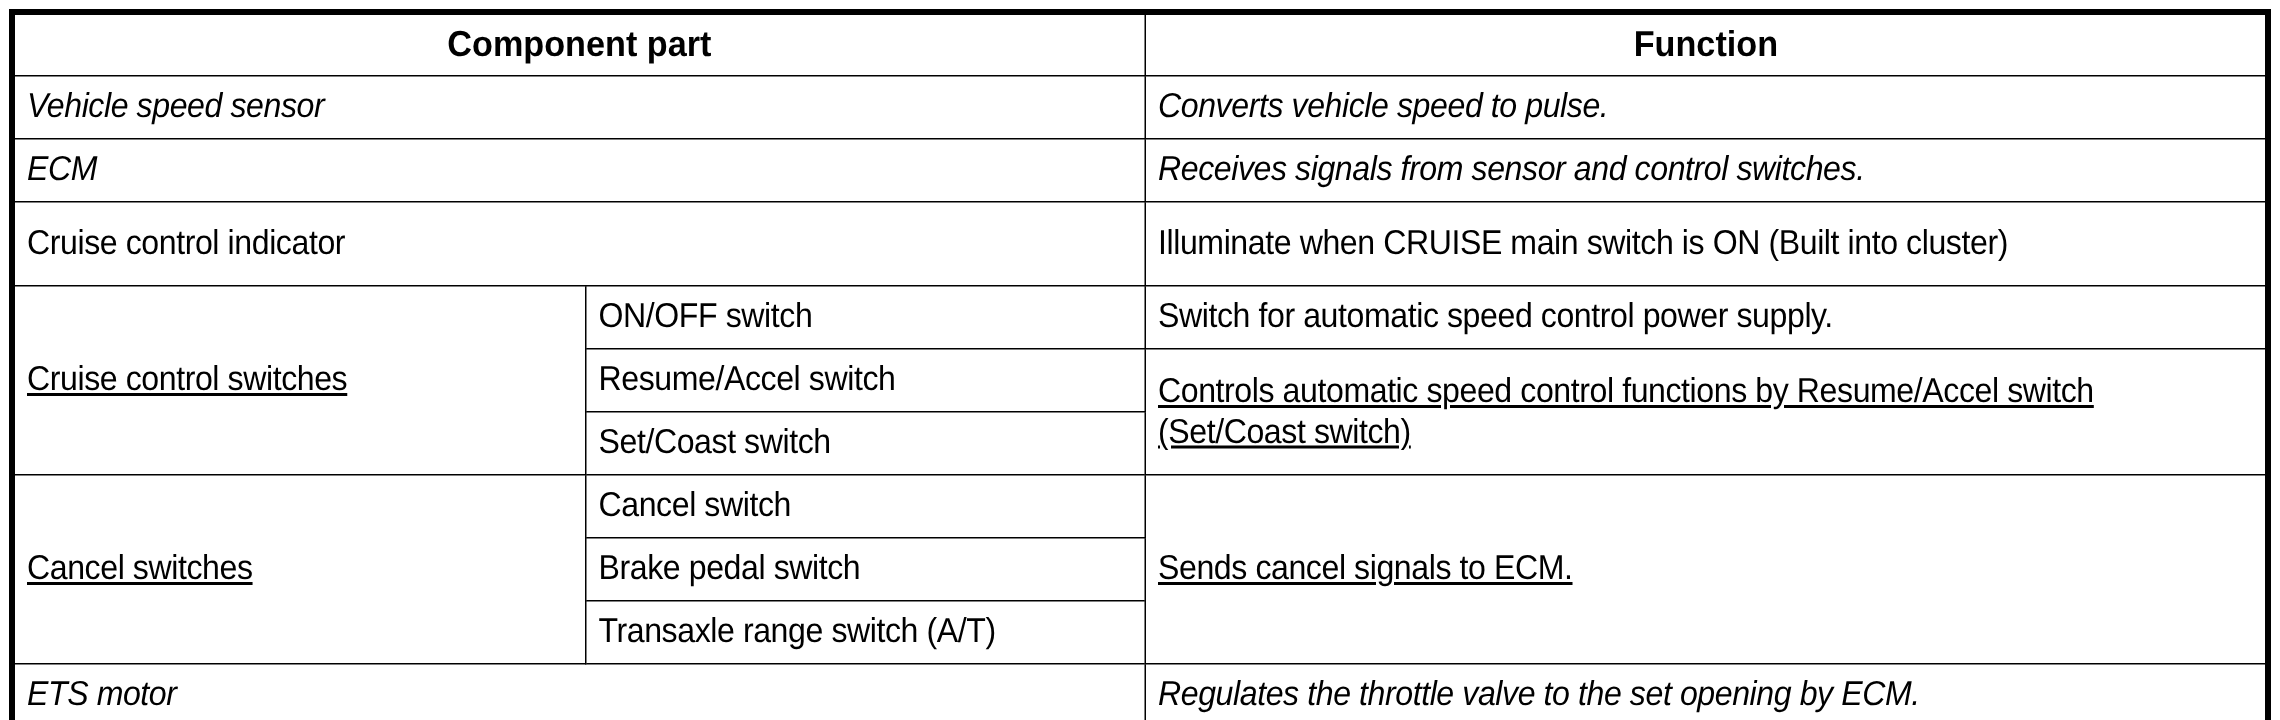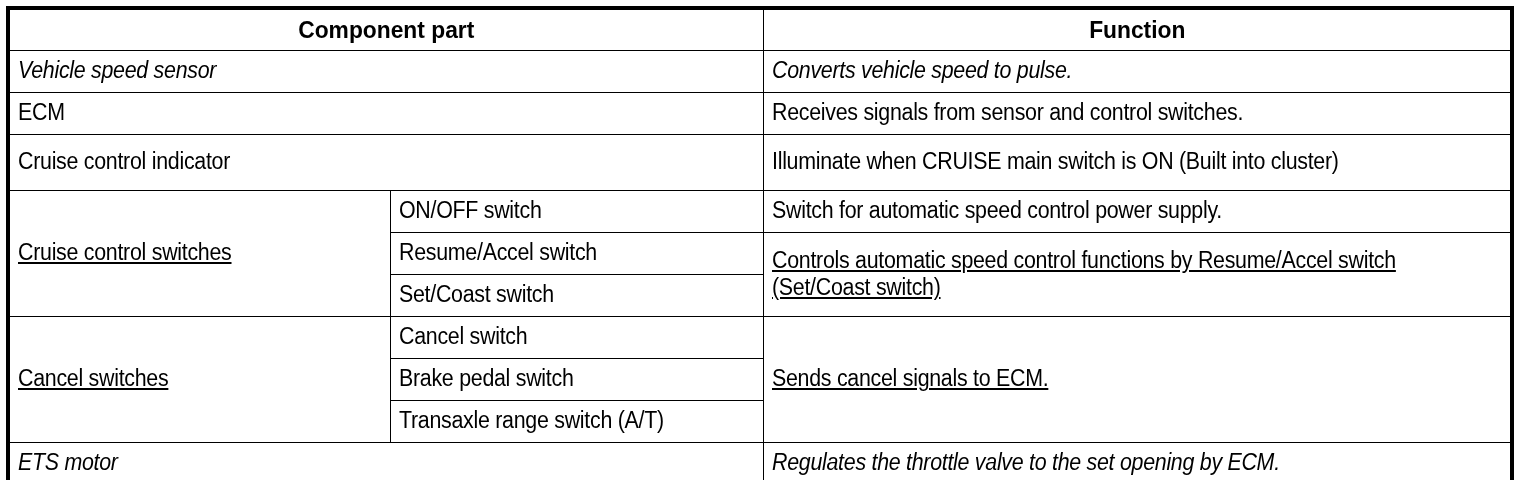--- a/index.html
+++ b/index.html
@@ -105,21 +105,21 @@
 
       <tr style="height:42px;font-style:italic;">
         <td colspan="2">
           <span class="txt">Vehicle speed sensor</span>
         </td>
         <td>
           <span class="txt">Converts vehicle speed to pulse.</span>
         </td>
       </tr>
 
-      <tr style="height:42px;">
+      <tr style="height:42px;font-style:italic;">
         <td colspan="2">
           <span class="txt">ECM</span>
         </td>
         <td>
           <span class="txt">Receives signals from sensor and control switches.</span>
         </td>
       </tr>
 
       <tr style="height:56px;">
         <td colspan="2">

